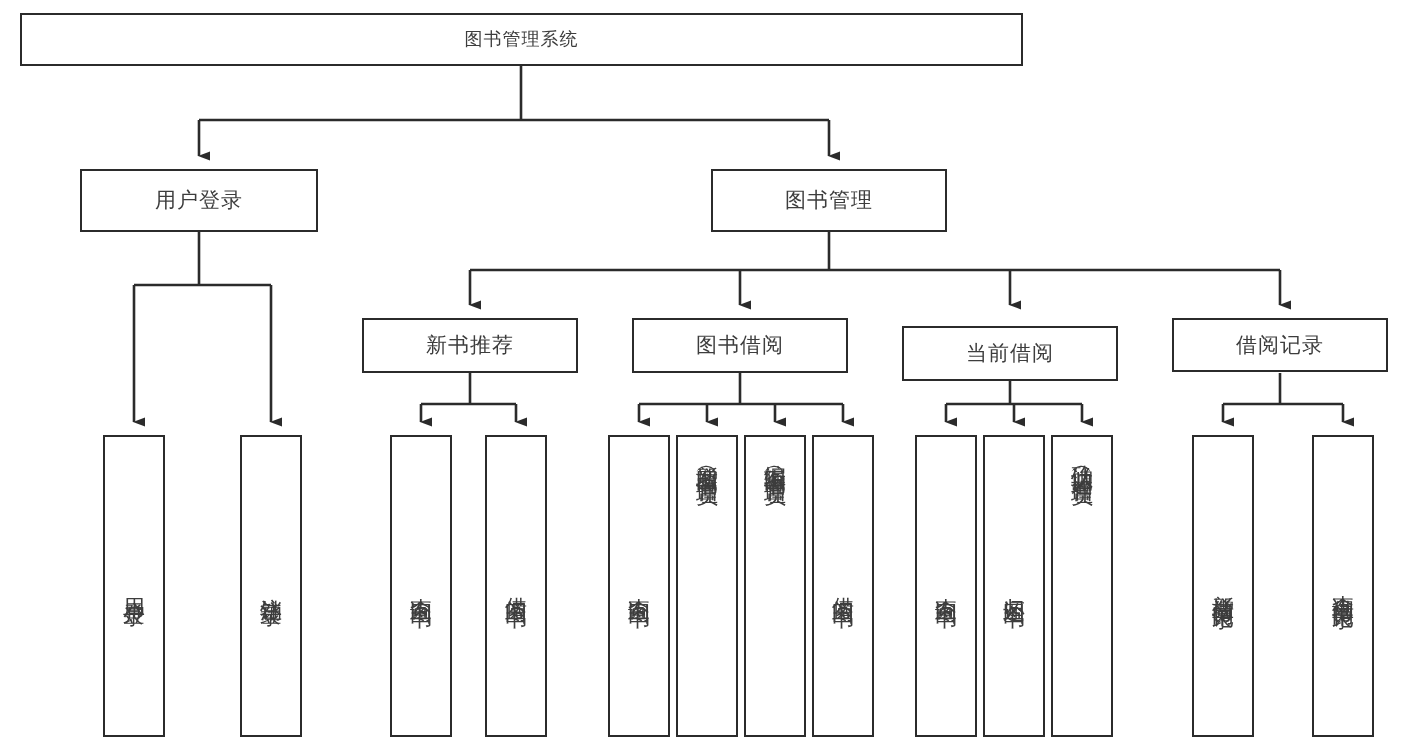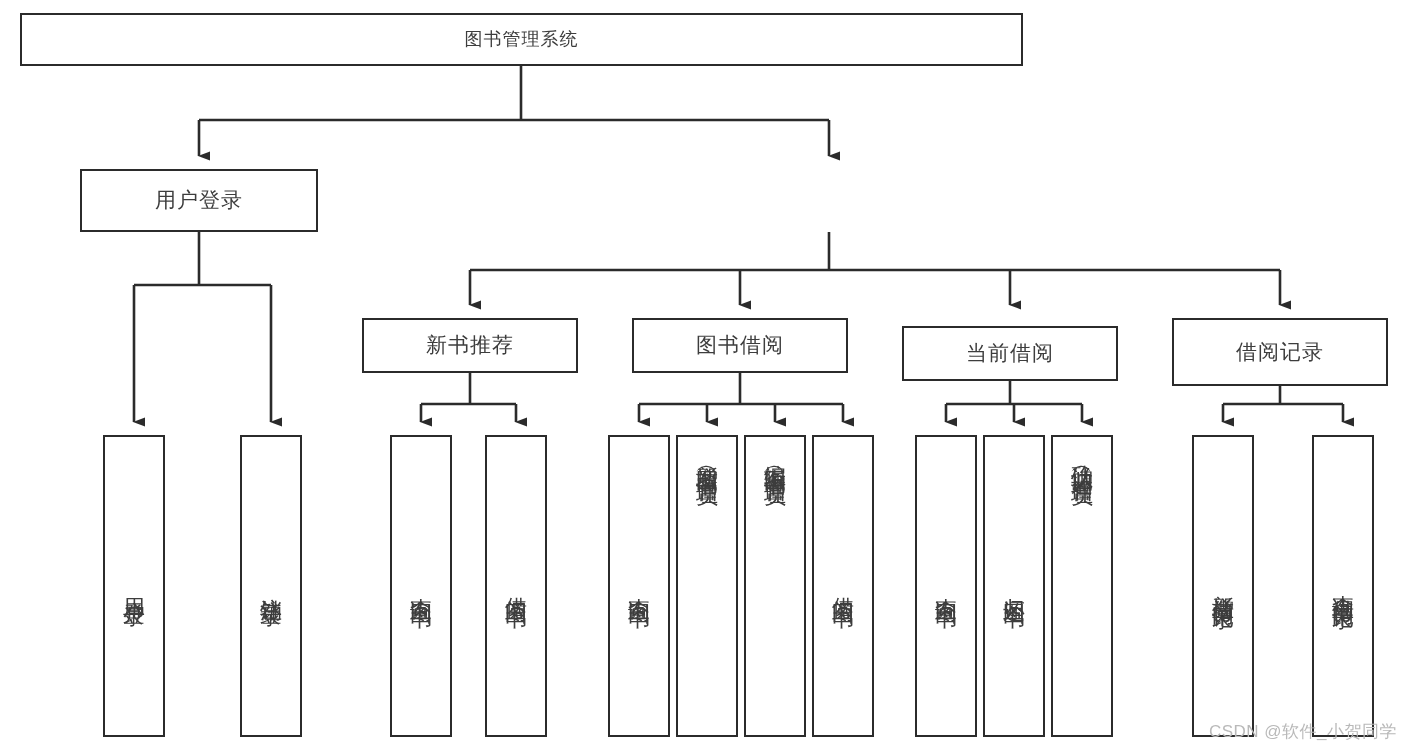--- a/index.html
+++ b/index.html
@@ -137,31 +137,34 @@
     </g>
   </svg>
 
   <div class="node root horiz" style="left:20px; top:13px; width:1003px; height:53px;">
     <span class="lbl">图书管理系统</span>
   </div>
 
   <div class="node horiz" style="left:80px; top:169px; width:238px; height:63px;">
     <span class="lbl">用户登录</span>
   </div>
+  <div class="node horiz" style="left:711px; top:169px; width:236px; height:63px;">
+    <span class="lbl">图书管理</span>
+  </div>
 
   <div class="node horiz" style="left:362px; top:318px; width:216px; height:55px;">
     <span class="lbl">新书推荐</span>
   </div>
   <div class="node horiz" style="left:632px; top:318px; width:216px; height:55px;">
     <span class="lbl">图书借阅</span>
   </div>
   <div class="node horiz" style="left:902px; top:318px; width:216px; height:55px;margin-top:8px;">
     <span class="lbl">当前借阅</span>
   </div>
-  <div class="node horiz" style="left:1172px; top:318px; width:216px; height:68px;">
+  <div class="node horiz" style="left:1172px; top:318px; width:216px; height:54px;">
     <span class="lbl">借阅记录</span>
   </div>
 
   <div class="node vert mid" style="left:103px; top:435px; width:62px; height:302px;">
     <span class="lbl">用户登录</span>
   </div>
   <div class="node vert mid" style="left:240px; top:435px; width:62px; height:302px;">
     <span class="lbl">注销登录</span>
   </div>
 
@@ -195,15 +198,14 @@
     <span class="lbl">确认归还（管理员）</span>
   </div>
 
   <div class="node vert mid" style="left:1192px; top:435px; width:62px; height:302px;">
     <span class="lbl">新增借阅记录</span>
   </div>
   <div class="node vert mid" style="left:1312px; top:435px; width:62px; height:302px;">
     <span class="lbl">查询借阅记录</span>
   </div>
 
-  <div class="watermark">CSDN @软件_小贺同学</div>
 
 </div>
 
 </body></html>

